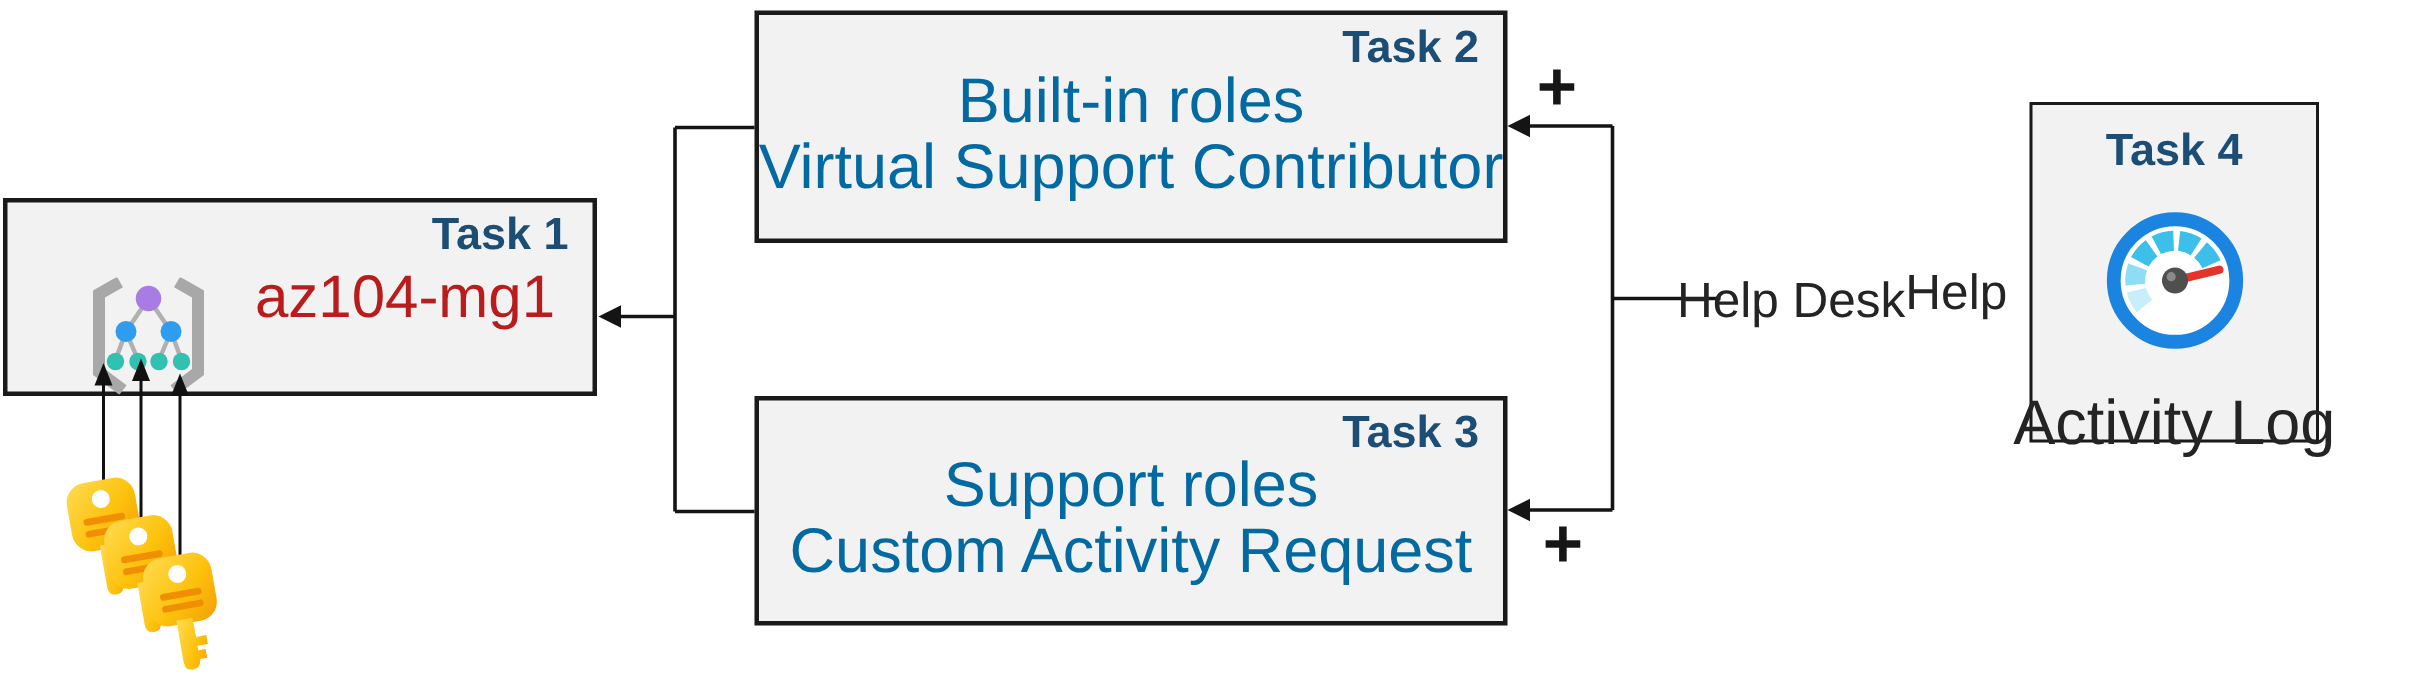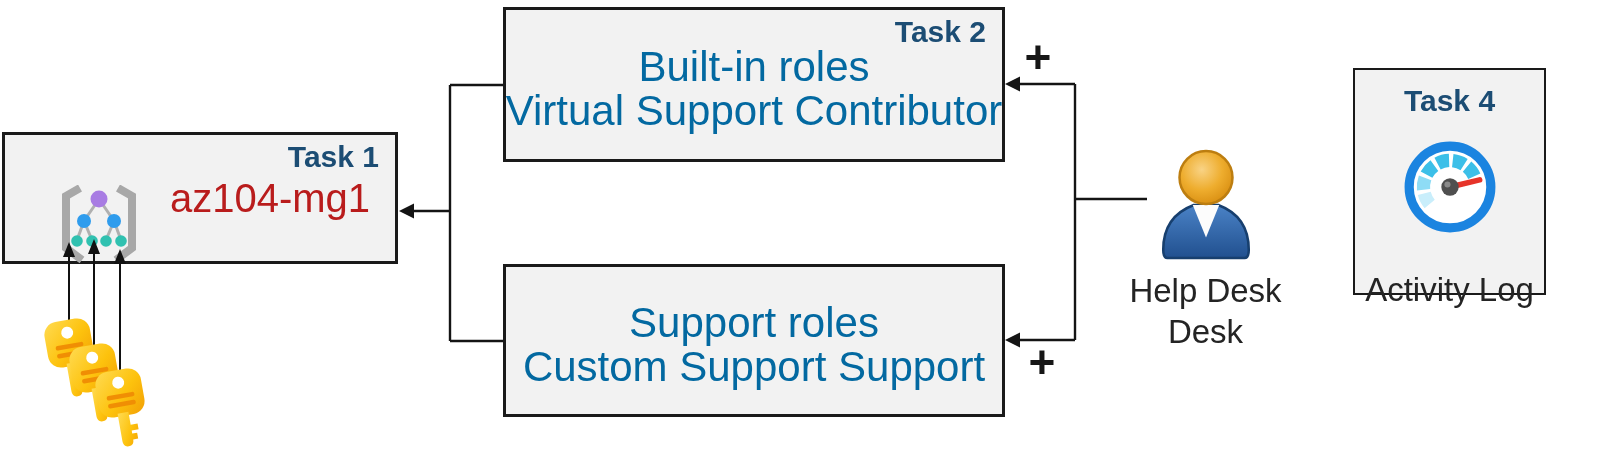--- a/index.html
+++ b/index.html
@@ -23,31 +23,31 @@
   #task1 .boxlabel{
     position:absolute;left:148px;right:8px;top:0;bottom:0;display:flex;
     align-items:center;justify-content:center;font-size:40px;color:#b91c1c;
   }
   #task2{left:503px;top:7px;width:502px;height:155px;}
   #task3{left:503px;top:264px;width:502px;height:153px;}
   #task4{left:1353px;top:68px;width:193px;height:227px;border-width:2px;
     display:flex;flex-direction:column;align-items:center;gap:15px;}
   #task4 .title4{font-weight:bold;font-size:30px;color:#1c4d74;margin-top:14px;}
   #task4 .gauge-wrap{margin-top:5px;}
-  #task4 .boxlabel4{font-size:33px;color:#242424;margin-top:16px;white-space:nowrap;}
+  #task4 .boxlabel4{font-size:42px;color:#242424;margin-top:2px;white-space:nowrap;}
   .overlay{position:absolute;left:0;top:0;width:1606px;height:449px;pointer-events:none;}
   .plus{
     position:absolute;width:50px;text-align:center;font-weight:bold;font-size:46px;
     line-height:50px;color:#161616;
   }
   #plus-top{left:1013px;top:32px;}
   #plus-bottom{left:1017px;top:337px;}
   .group-wrap{
-    position:absolute;left:1118px;top:148px;width:175px;display:flex;
-    flex-direction:column;align-items:center;
+    position:absolute;left:1118px;top:138px;width:175px;display:flex;
+    flex-direction:row;align-items:center;
   }
   .group-wrap .glabel{font-size:33px;line-height:41px;color:#242424;white-space:nowrap;}
   .group-wrap .glabel:first-of-type{margin-top:10px;}
   .keys-wrap{position:absolute;left:30px;top:312px;}
 </style>
 </head>
 <body>
 
 <div class="canvas">
 
@@ -79,23 +79,24 @@
 
   <div class="taskbox" id="task2">
     <div class="title">Task 2</div>
     <div class="stacklines">
       <div class="bodyline">Built-in roles</div>
       <div class="bodyline">Virtual Support Contributor</div>
     </div>
   </div>
 
   <div class="taskbox" id="task3">
+    <div class="title">Task 3</div>
     <div class="stacklines">
       <div class="bodyline">Support roles</div>
-      <div class="bodyline">Custom Support Support</div>
+      <div class="bodyline">Custom Activity Request</div>
     </div>
   </div>
 
   <div class="taskbox" id="task4">
     <div class="title4">Task 4</div>
     <div class="gauge-wrap">
       <svg width="98" height="98" viewBox="0 0 96 96">
         <circle cx="48" cy="48" r="40" fill="#ffffff" stroke="#1b84e0" stroke-width="9"></circle>
         <g fill="none" stroke-width="13">
           <path d="M28.1 64.7 A26 26 0 0 1 22.8 54.3" stroke="#c9eefb"></path>
@@ -170,21 +171,21 @@
         <linearGradient id="bodyGrad" x1="0" y1="0" x2="0" y2="1">
           <stop offset="0%" stop-color="#4a82c6"></stop>
           <stop offset="100%" stop-color="#21508f"></stop>
         </linearGradient>
       </defs>
       <path d="M12,108 Q8,108 8,100 C8,74 22,62 38,56 L62,56 C78,62 92,74 92,100 Q92,108 88,108 Z" fill="url(#bodyGrad)" stroke="#173f6e" stroke-width="2.5"></path>
       <polygon points="37,56 63,56 50,88" fill="#fcfcfc"></polygon>
       <circle cx="50" cy="29" r="26" fill="url(#headGrad)" stroke="#bd7e10" stroke-width="2.5"></circle>
     </svg>
     <div class="glabel">Help Desk</div>
-    <div class="glabel">Desk</div>
+    <div class="glabel">Help</div>
   </div>
 
   <div class="keys-wrap">
     <svg width="150" height="137" viewBox="0 0 150 137">
       <defs>
         <linearGradient id="goldGrad" x1="0" y1="0" x2="1" y2="1">
           <stop offset="0%" stop-color="#ffdb52"></stop>
           <stop offset="55%" stop-color="#fdc20d"></stop>
           <stop offset="100%" stop-color="#f29f05"></stop>
         </linearGradient>

